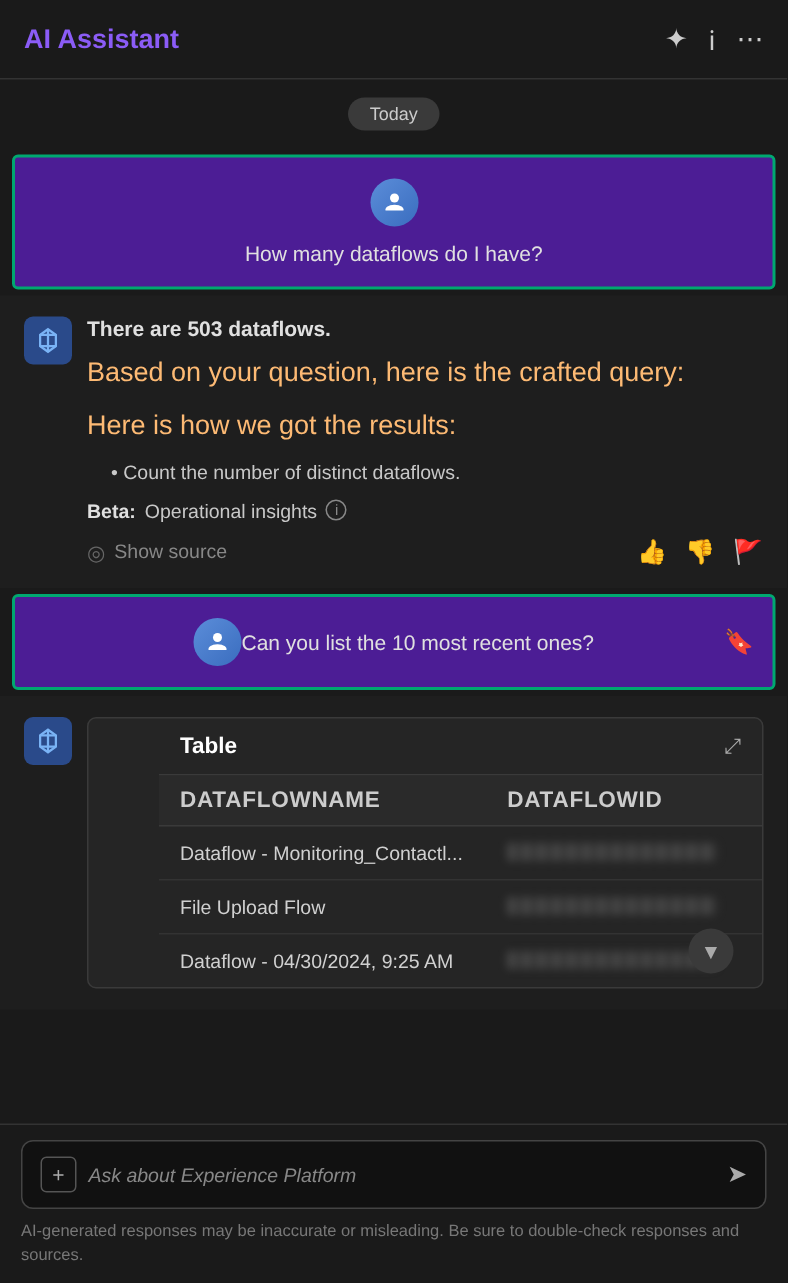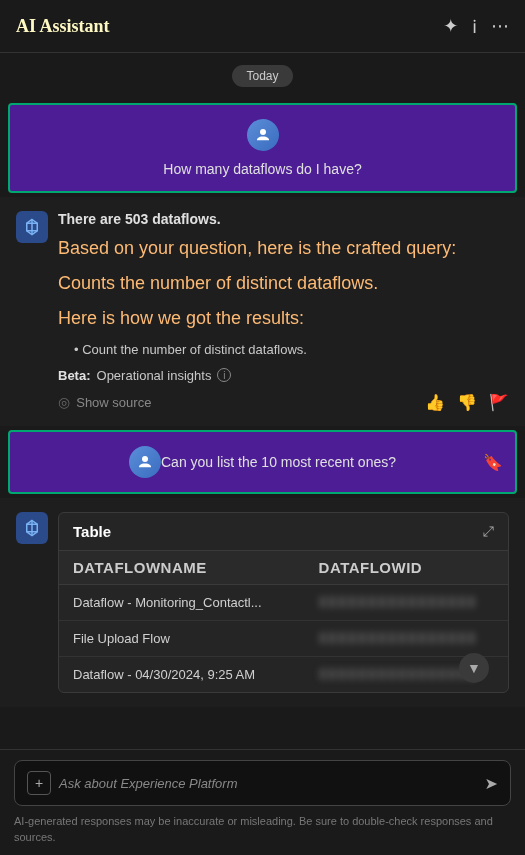--- a/index.html
+++ b/index.html
@@ -20,22 +20,21 @@
       align-items: center;
       justify-content: space-between;
       padding: 14px 16px;
       background: #1a1a1a;
       border-bottom: 1px solid #333;
       flex-shrink: 0;
     }
     .header-title {
       font-size: 18px;
       font-weight: 600;
-      color: #fef9c3;
-      font-family: Liberation Serif, serif;
+      color: #8b5cf6;
     }
     .header-icons {
       display: flex;
       gap: 14px;
       align-items: center;
     }
     .header-icon {
       color: #ccc;
       font-size: 18px;
       cursor: pointer;
@@ -195,20 +194,21 @@
       display: flex;
       align-items: flex-start;
       gap: 10px;
     }
     .table-container {
       background: #252525;
       border-radius: 6px;
       overflow: hidden;
       border: 1px solid #3a3a3a;
       flex: 1;
+      padding-left: 47px;
     }
     .table-header {
       display: flex;
       align-items: center;
       justify-content: space-between;
       padding: 10px 14px;
       border-bottom: 1px solid #3a3a3a;
     }
     .table-title {
       font-size: 15px;
@@ -381,21 +381,20 @@
       <svg width="18" height="18" viewBox="0 0 24 24" fill="none" stroke="#7ab3f5" stroke-width="2">
           <polygon points="12,2 19,7 19,17 12,22 5,17 5,7"></polygon>
           <line x1="12" y1="2" x2="12" y2="22"></line>
           <line x1="5" y1="7" x2="19" y2="7"></line>
           <line x1="5" y1="17" x2="19" y2="17"></line>
         </svg>
     </div>
     <div class="ai-content">
       <div class="ai-main-text">There are 503 dataflows.</div>
       <div class="ai-paragraph">Based on your question, here is the crafted query:</div>
-      <div class="ai-paragraph">Counts the number of distinct dataflows.</div>
       <div class="ai-paragraph">Here is how we got the results:</div>
       <div class="ai-bullet">• <span>Count the number of distinct dataflows.</span></div>
       <div class="ai-beta">
         <strong>Beta:</strong>
         <span>Operational insights</span>
         <span class="info-circle">i</span>
       </div>
       <div class="ai-actions">
         <div class="show-source">
           <span class="show-source-icon">◎</span>

